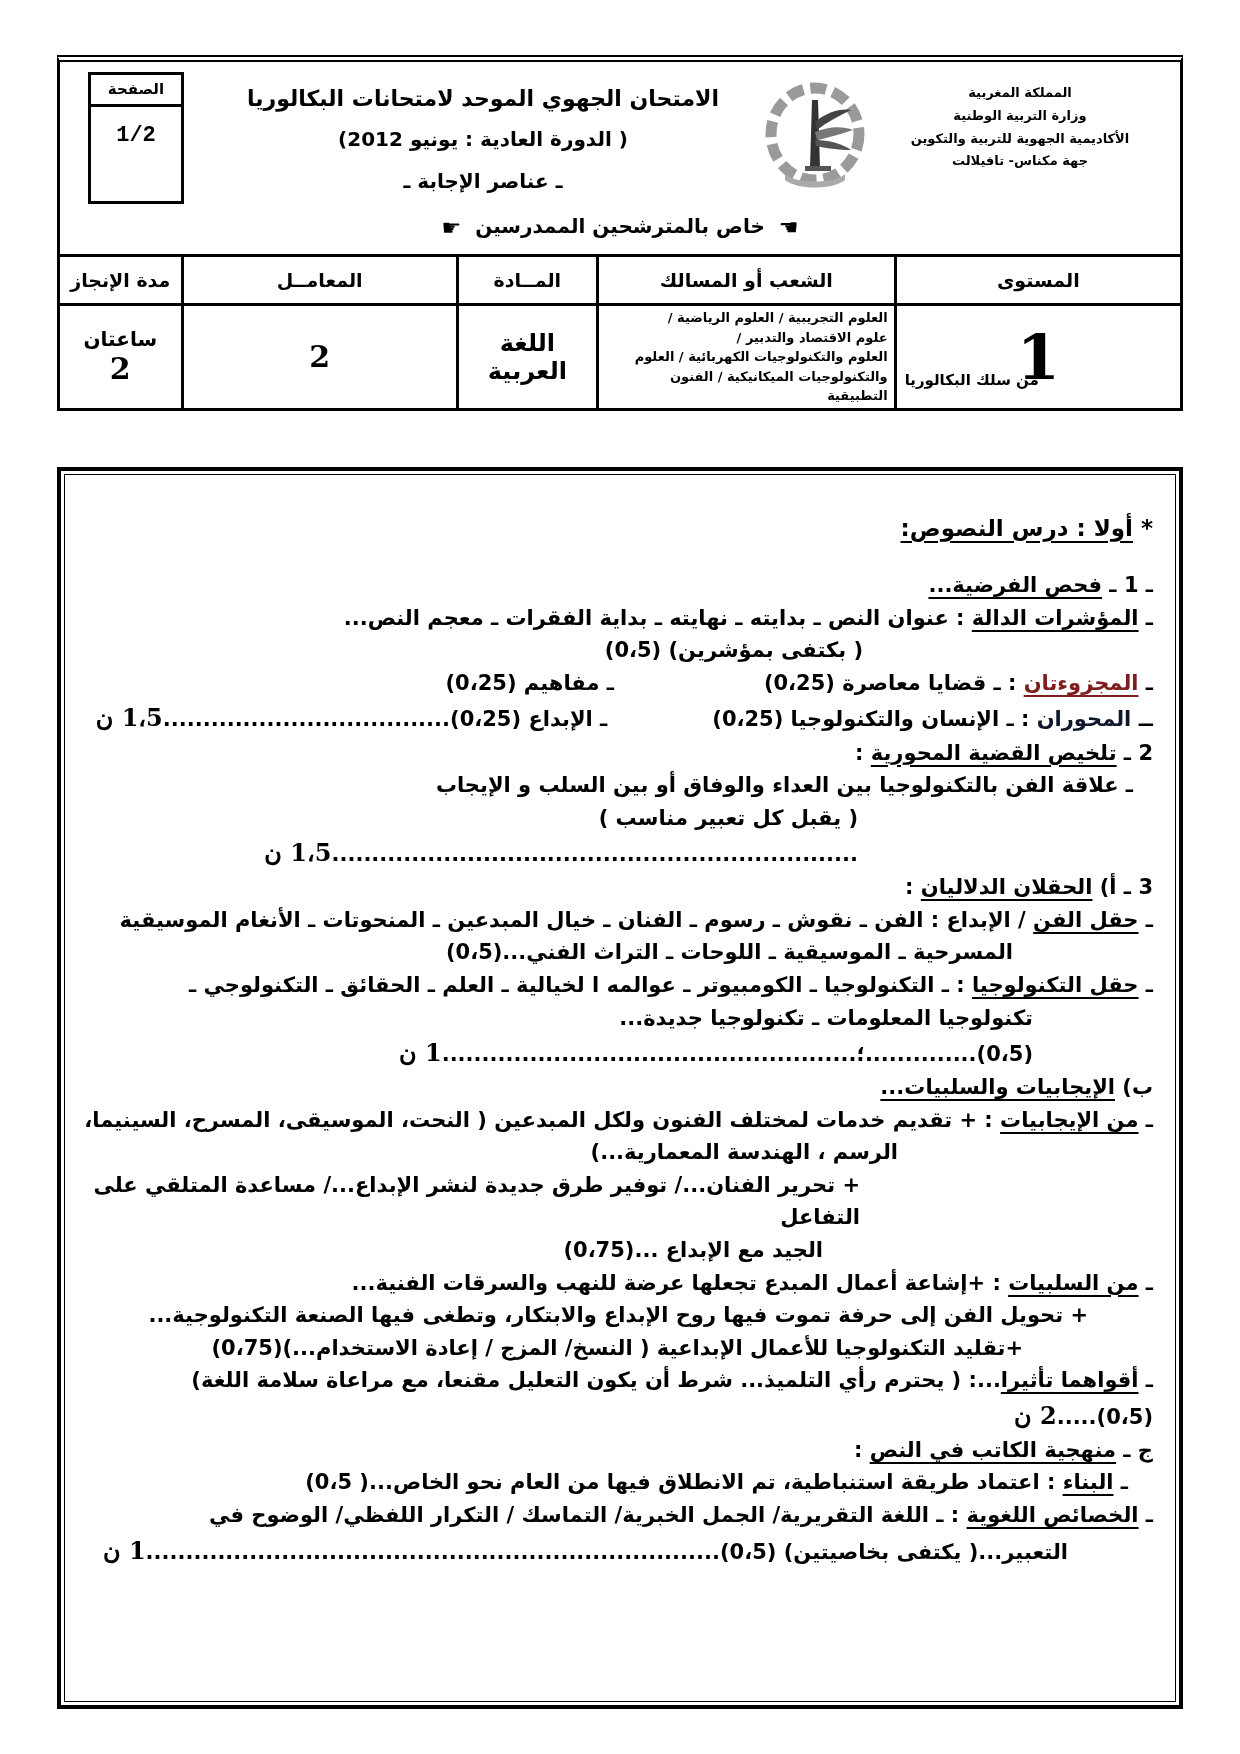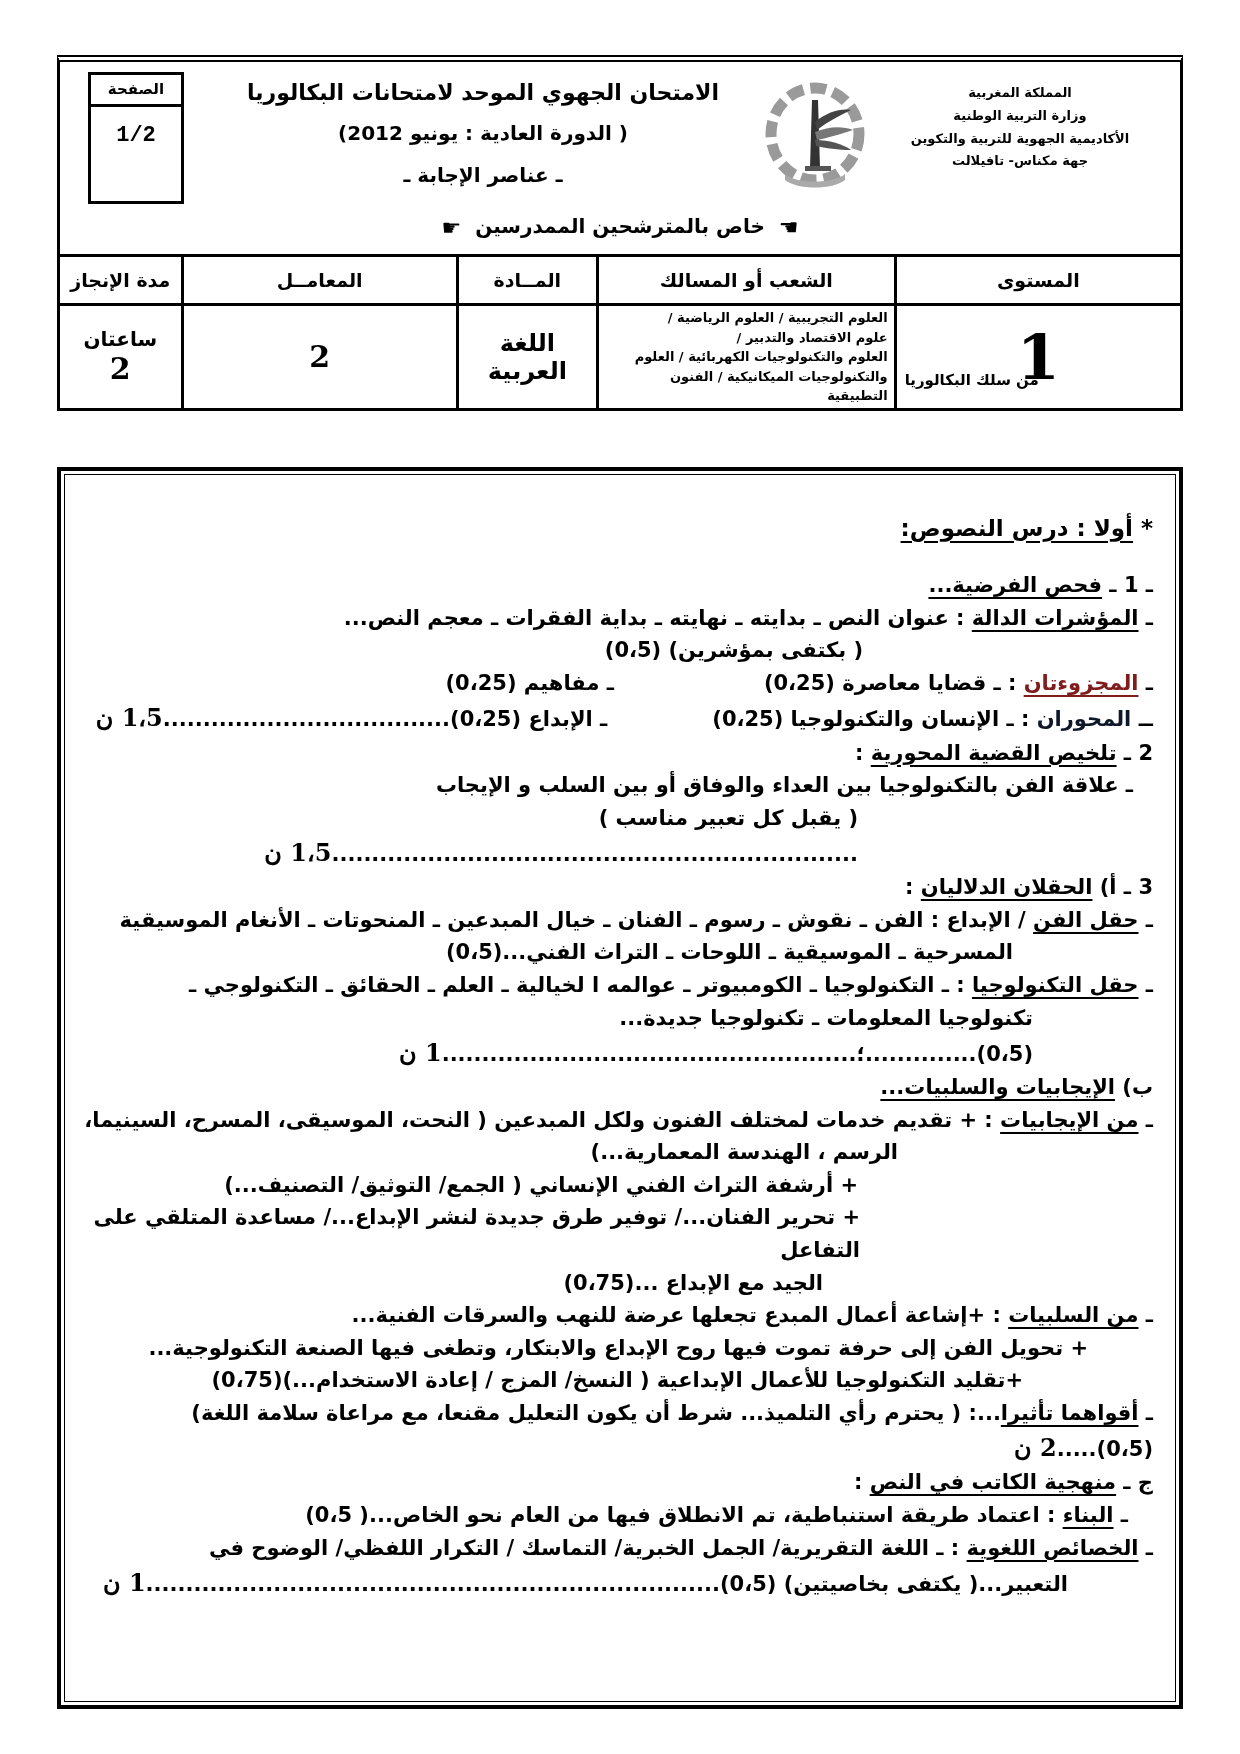--- a/index.html
+++ b/index.html
@@ -11,21 +11,21 @@
   }
   
   .header-outer{
     border:3px solid #000;border-top:7px double #000;border-bottom:none;
     box-sizing:border-box;padding:6px 10px 4px 10px;
   }
   .header-top{display:flex;align-items:flex-start;}
   .ministry{width:300px;text-align:center;padding-top:14px;font-size:13px;line-height:1.75;}
   .logo-wrap{width:110px;padding-top:14px;text-align:center;}
   .exam-block{flex:1;text-align:center;padding-top:12px;}
-  .exam-title{font-size:22px;}
+  .exam-title{font-size:22px;margin-top:6px;}
   .exam-session{font-size:20px;margin-top:16px;}
   .exam-subtitle{font-size:20px;margin-top:18px;}
   .pagebox{
     width:96px;margin:4px 22px 0 18px;border:3px solid #000;height:132px;
     box-sizing:border-box;text-align:center;
   }
   .pagebox .lbl{border-bottom:3px solid #000;font-size:15px;padding:5px 2px 6px 2px;}
   .pagebox .val{font-size:22px;padding-top:16px;font-family:Liberation Mono, monospace;}
   .audience{ text-align:center;font-size:20px;margin:10px 0 10px 0;}
   .hand{font-size:22px;vertical-align:middle;padding:0 14px;}
@@ -151,21 +151,20 @@
         <div class="line " style="padding-right: 20px;"><span class="">ـ علاقة الفن بالتكنولوجيا بين العداء والوفاق أو بين السلب و الإيجاب</span></div>
         <div class="line " style="padding-right: 295px;"><span class="">( يقبل كل تعبير مناسب ) </span><span class="">..................................................................</span><span class="score">1،5 ن</span></div>
         <div class="line "><span class="">3 ـ أ) </span><span class="u">الحقلان الدلاليان</span><span class=""> :</span></div>
         <div class="line "><span class="">ـ </span><span class="u">حقل الفن</span><span class=""> / الإبداع : الفن ـ نقوش ـ رسوم ـ الفنان ـ خيال المبدعين ـ المنحوتات ـ الأنغام الموسيقية</span></div>
         <div class="line " style="padding-right: 140px;"><span class="">المسرحية ـ الموسيقية ـ اللوحات ـ التراث الفني...(0،5)</span></div>
         <div class="line "><span class="">ـ </span><span class="u">حقل التكنولوجيا</span><span class=""> : ـ التكنولوجيا ـ الكومبيوتر ـ عوالمه ا لخيالية ـ العلم ـ الحقائق ـ التكنولوجي ـ</span></div>
         <div class="line " style="padding-right: 120px;"><span class="">تكنولوجيا المعلومات ـ تكنولوجيا جديدة...(0،5)</span><span class="">..............؛....................................................</span><span class="score">1 ن</span></div>
         <div class="line "><span class="">ب) </span><span class="u">الإيجابيات والسلبيات...</span></div>
         <div class="line "><span class="">ـ </span><span class="u">من الإيجابيات</span><span class=""> : + تقديم خدمات لمختلف الفنون ولكل المبدعين ( النحت، الموسيقى، المسرح، السينيما،</span></div>
         <div class="line " style="padding-right: 255px;"><span class="">الرسم ، الهندسة المعمارية...)</span></div>
-        <div class="line " style="padding-right: 295px;"><span class="">+ أرشفة التراث الفني الإنساني ( الجمع/ التوثيق/ التصنيف...)</span></div>
         <div class="line " style="padding-right: 293px;"><span class="">+ تحرير الفنان.../ توفير طرق جديدة لنشر الإبداع.../ مساعدة المتلقي على التفاعل</span></div>
         <div class="line " style="padding-right: 330px;"><span class="">الجيد مع الإبداع ...(0،75)</span></div>
         <div class="line "><span class="">ـ </span><span class="u">من السلبيات</span><span class="">  : +إشاعة أعمال المبدع تجعلها عرضة للنهب والسرقات الفنية...</span></div>
         <div class="line " style="padding-right: 65px;"><span class="">+ تحويل الفن إلى حرفة تموت فيها روح الإبداع والابتكار، وتطغى فيها الصنعة التكنولوجية...</span></div>
         <div class="line " style="padding-right: 130px;"><span class="">+تقليد التكنولوجيا للأعمال الإبداعية ( النسخ/ المزج / إعادة الاستخدام...)(0،75)</span></div>
         <div class="line "><span class="">ـ </span><span class="u">أقواهما تأثيرا</span><span class="">...: ( يحترم رأي  التلميذ... شرط أن يكون التعليل مقنعا، مع مراعاة سلامة اللغة)(0،5)</span><span class="">.....</span><span class="score">2 ن</span></div>
         <div class="line "><span class="">ج ـ </span><span class="u">منهجية الكاتب في النص</span><span class=""> :</span></div>
         <div class="line " style="padding-right: 25px;"><span class="">ـ </span><span class="u">البناء</span><span class=""> : اعتماد طريقة استنباطية، تم الانطلاق فيها من العام نحو الخاص...( 0،5)</span></div>
         <div class="line "><span class="">ـ </span><span class="u">الخصائص اللغوية</span><span class=""> : ـ اللغة التقريرية/ الجمل الخبرية/ التماسك / التكرار اللفظي/ الوضوح في</span></div>
         <div class="line " style="padding-right: 85px;"><span class="">التعبير...( يكتفى بخاصيتين) (0،5)</span><span class="">........................................................................</span><span class="score">1 ن</span></div>

